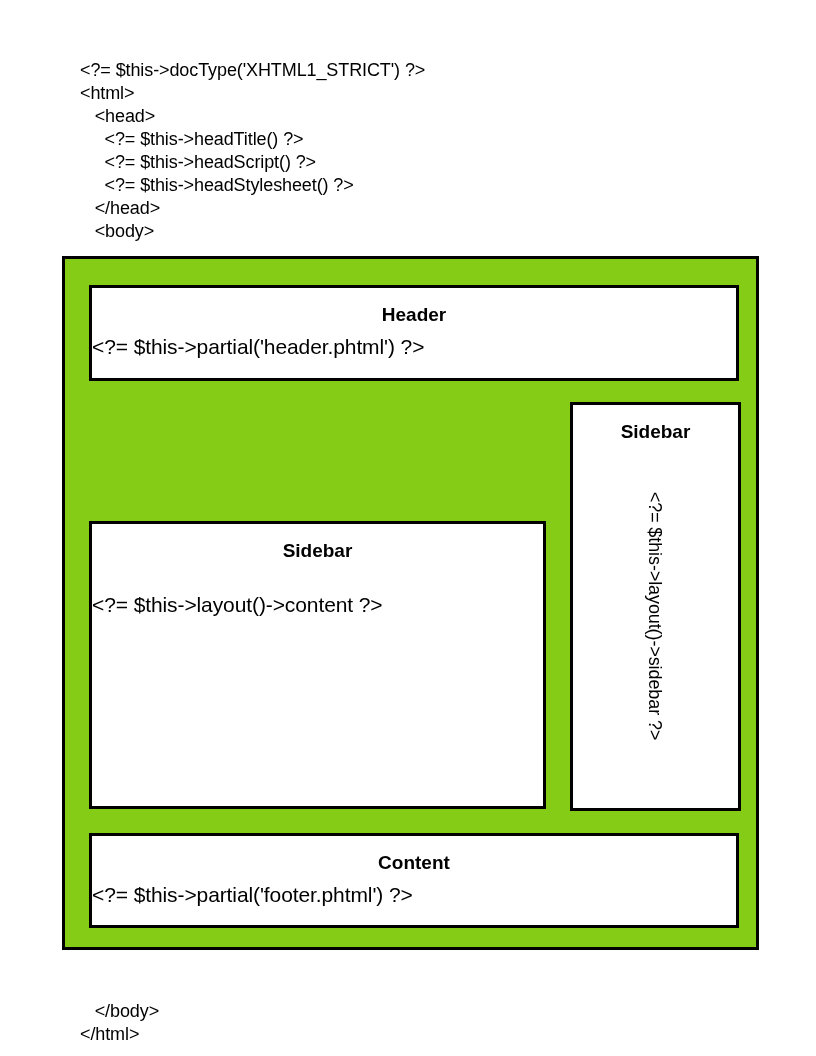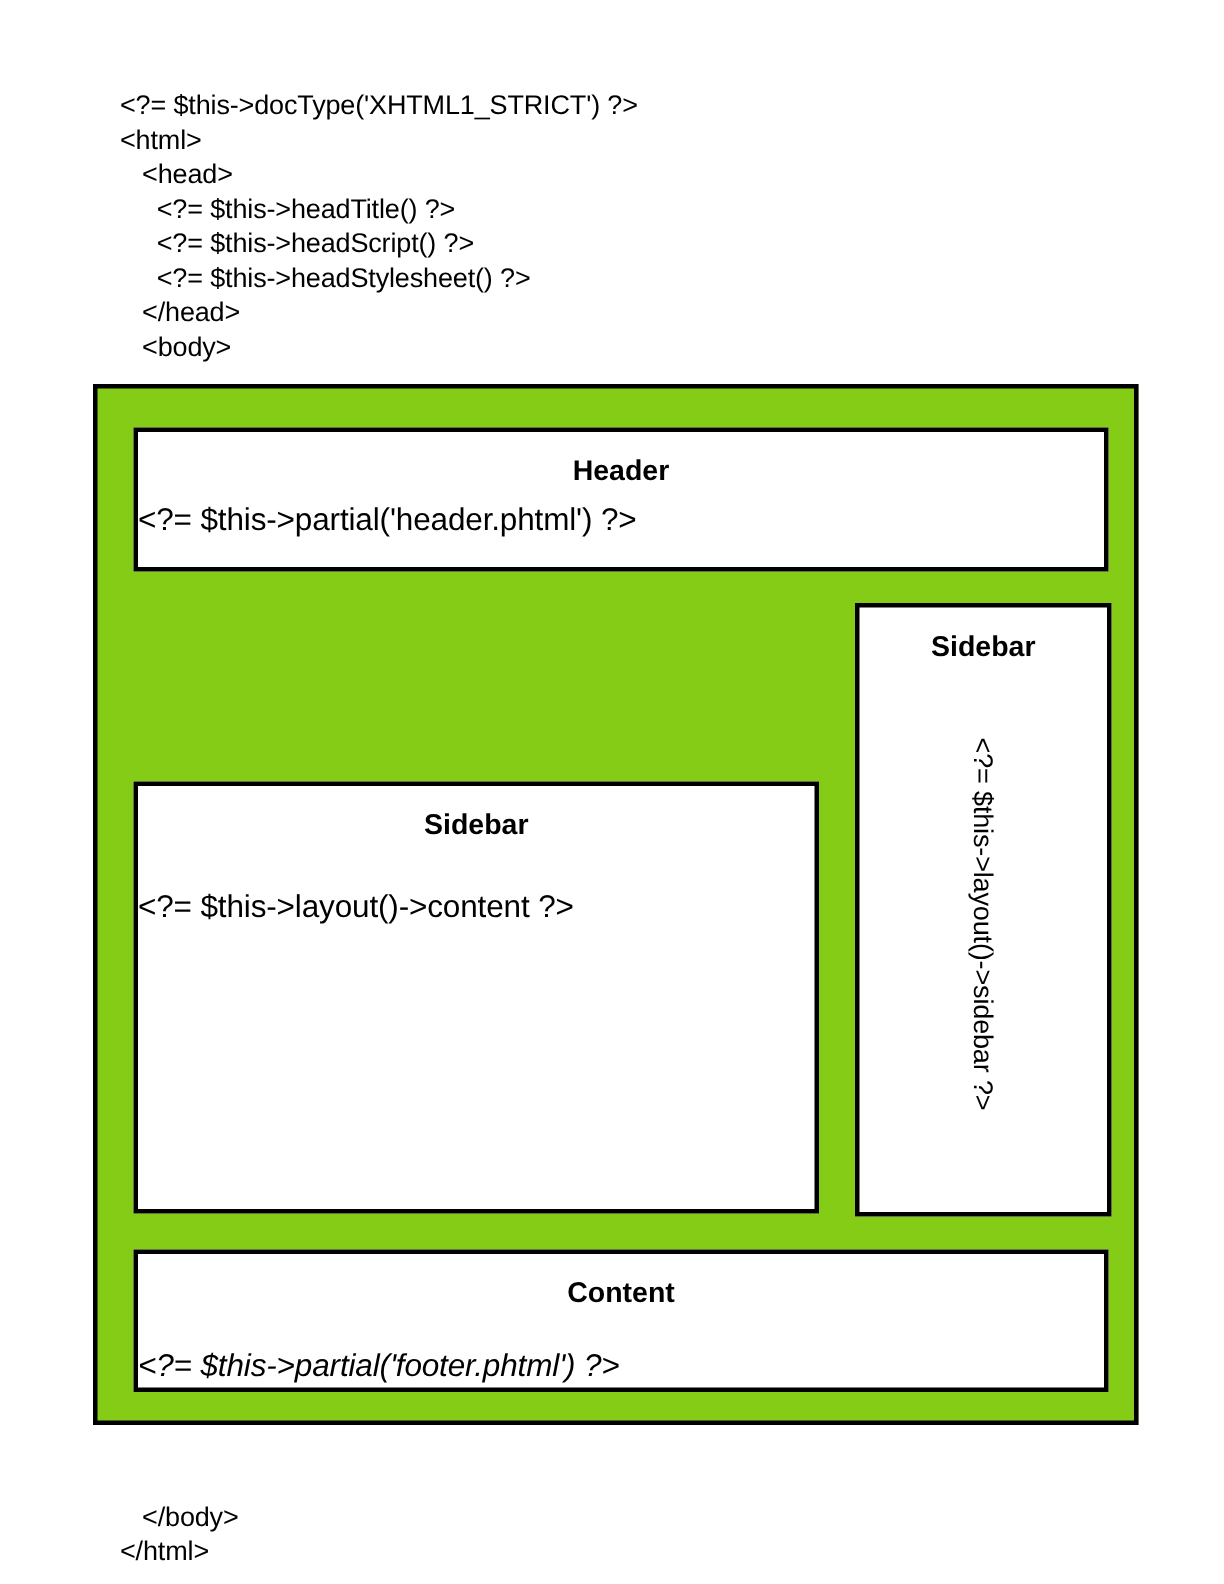--- a/index.html
+++ b/index.html
@@ -130,21 +130,21 @@
   }
 
   
   #footer-box {
     left: 24px;
     top: 574px;
     width: 650px;
     height: 95px;
   }
   #footer-box .region-title { top: 16px; }
-  #footer-box .region-code  { top: 64px; width: 80%; font-style: italic; }
+  #footer-box .region-code  { top: 48px; width: 80%; }
 </style>
 </head>
 <body>
 
 <div id="top-code" class="code-block">&lt;?= $this-&gt;docType('XHTML1_STRICT') ?&gt;
 &lt;html&gt;
    &lt;head&gt;
      &lt;?= $this-&gt;headTitle() ?&gt;
      &lt;?= $this-&gt;headScript() ?&gt;
      &lt;?= $this-&gt;headStylesheet() ?&gt;

